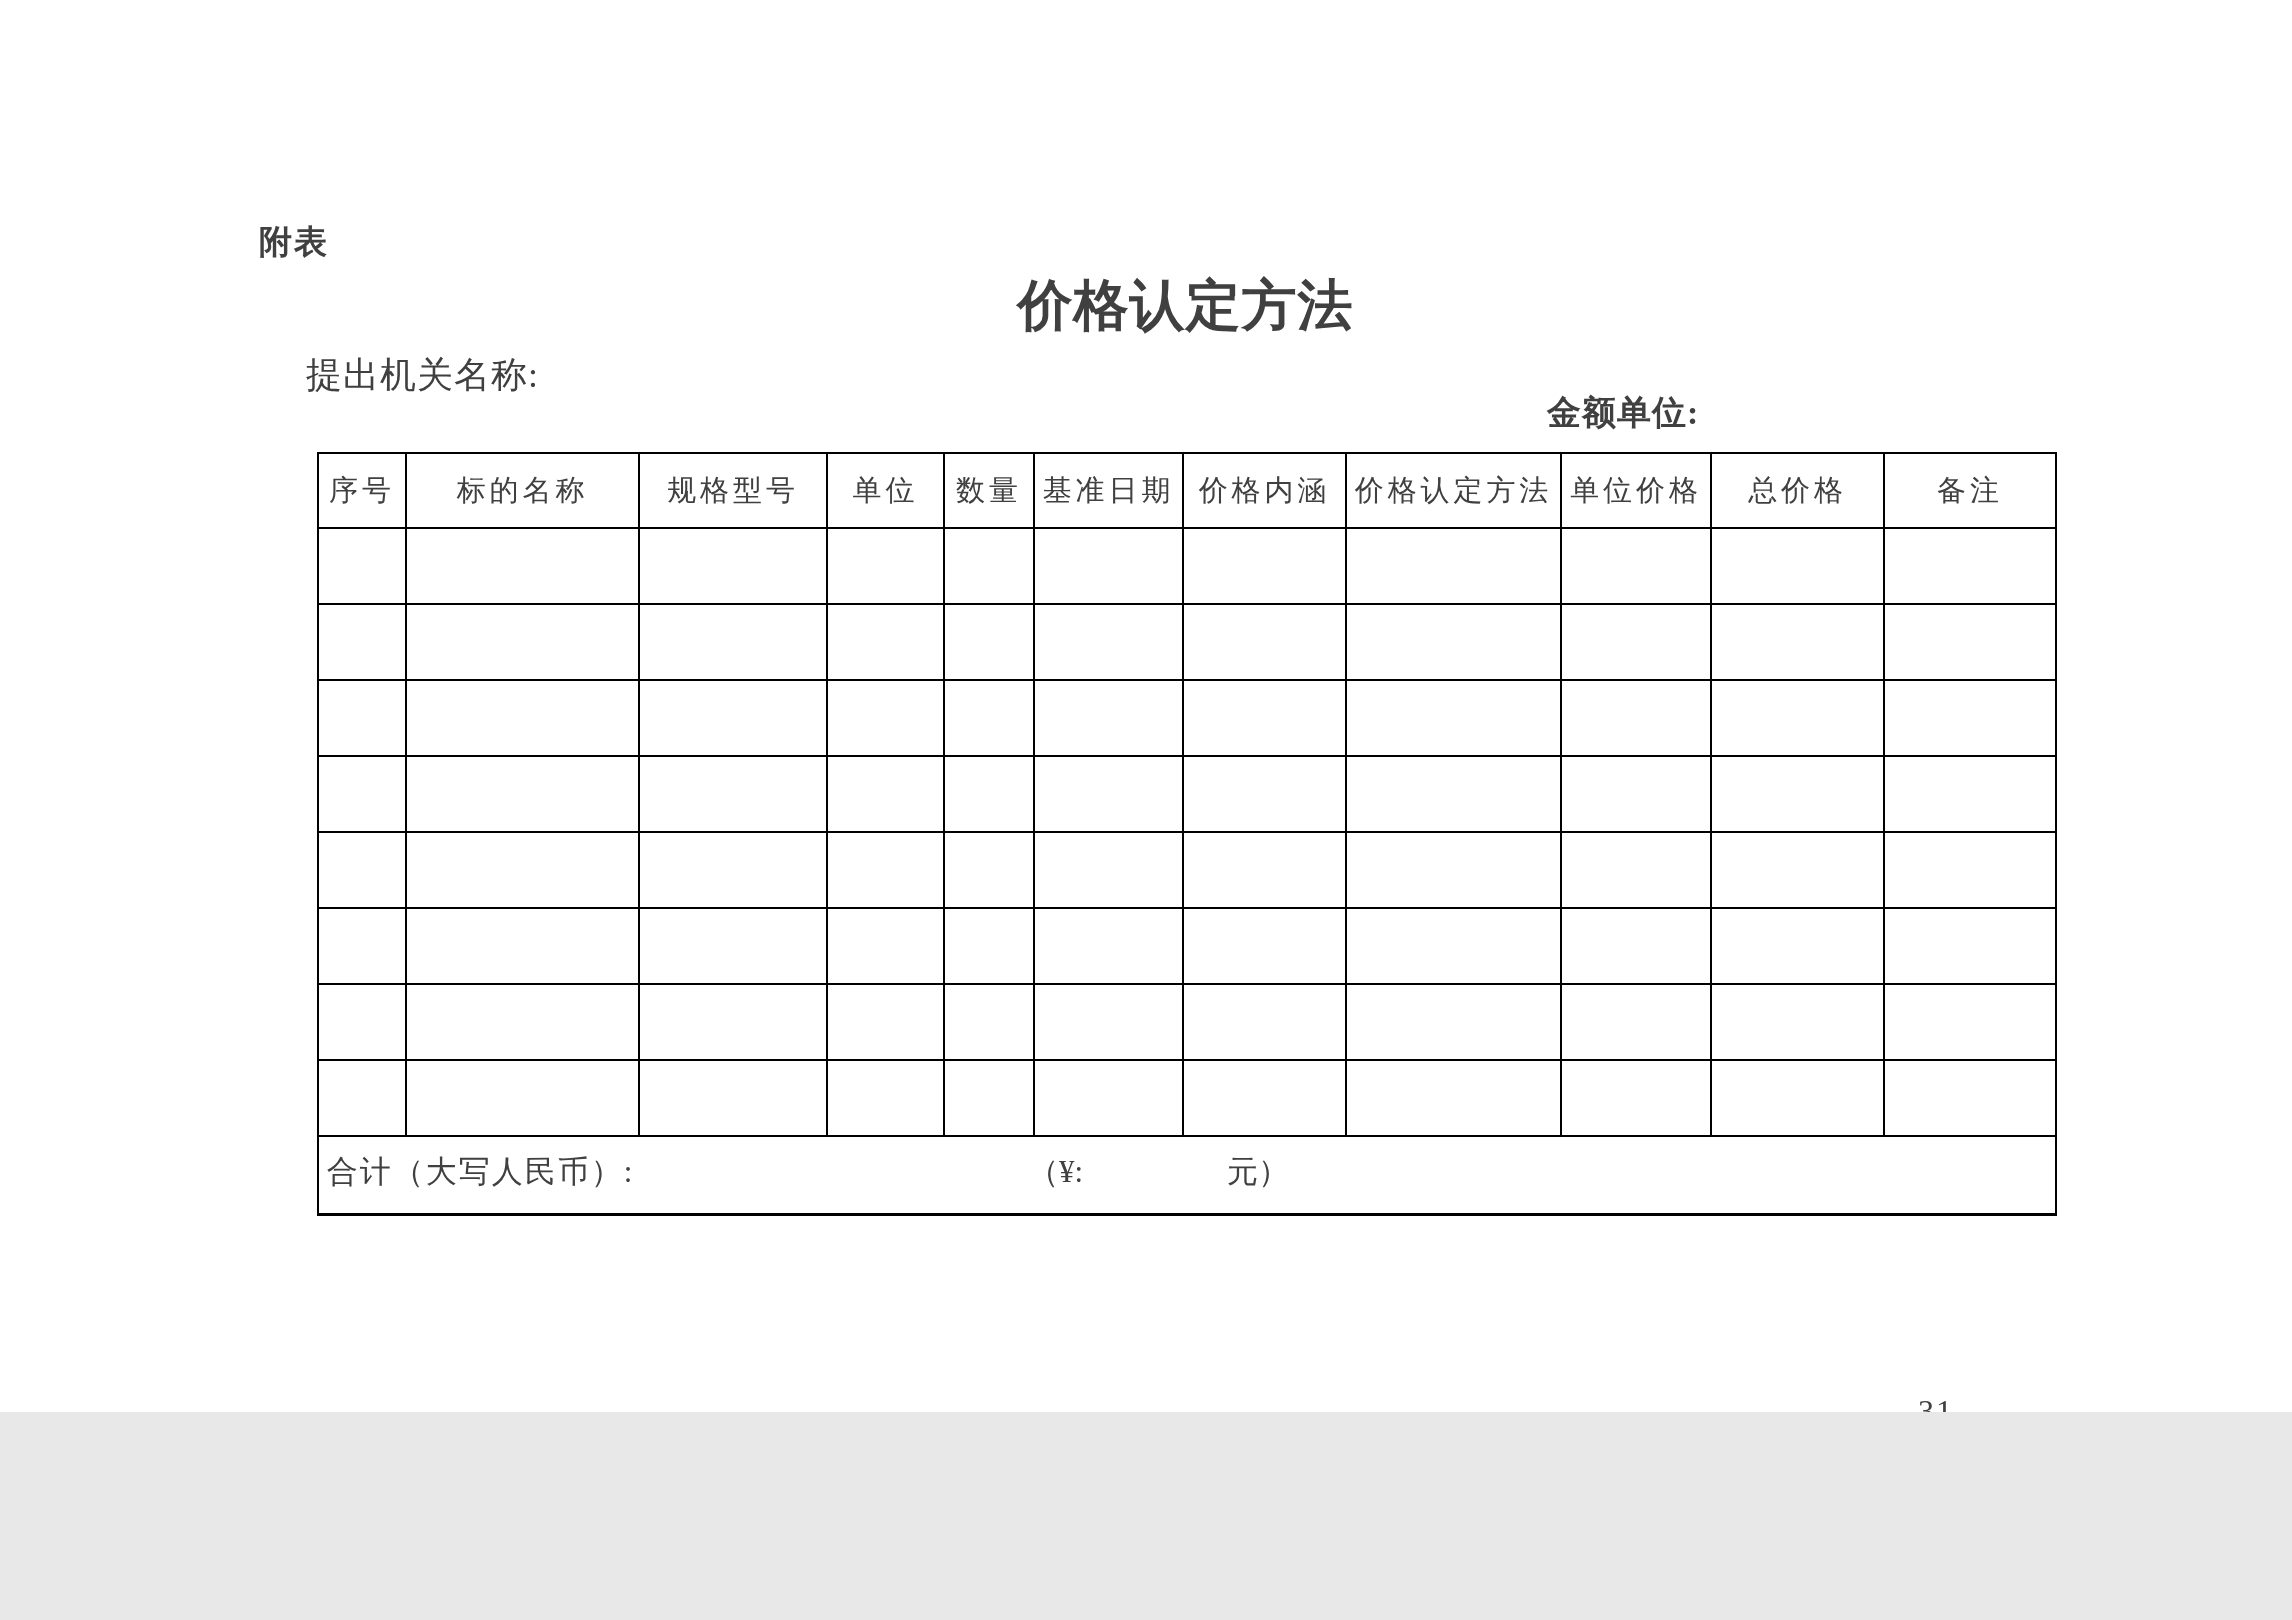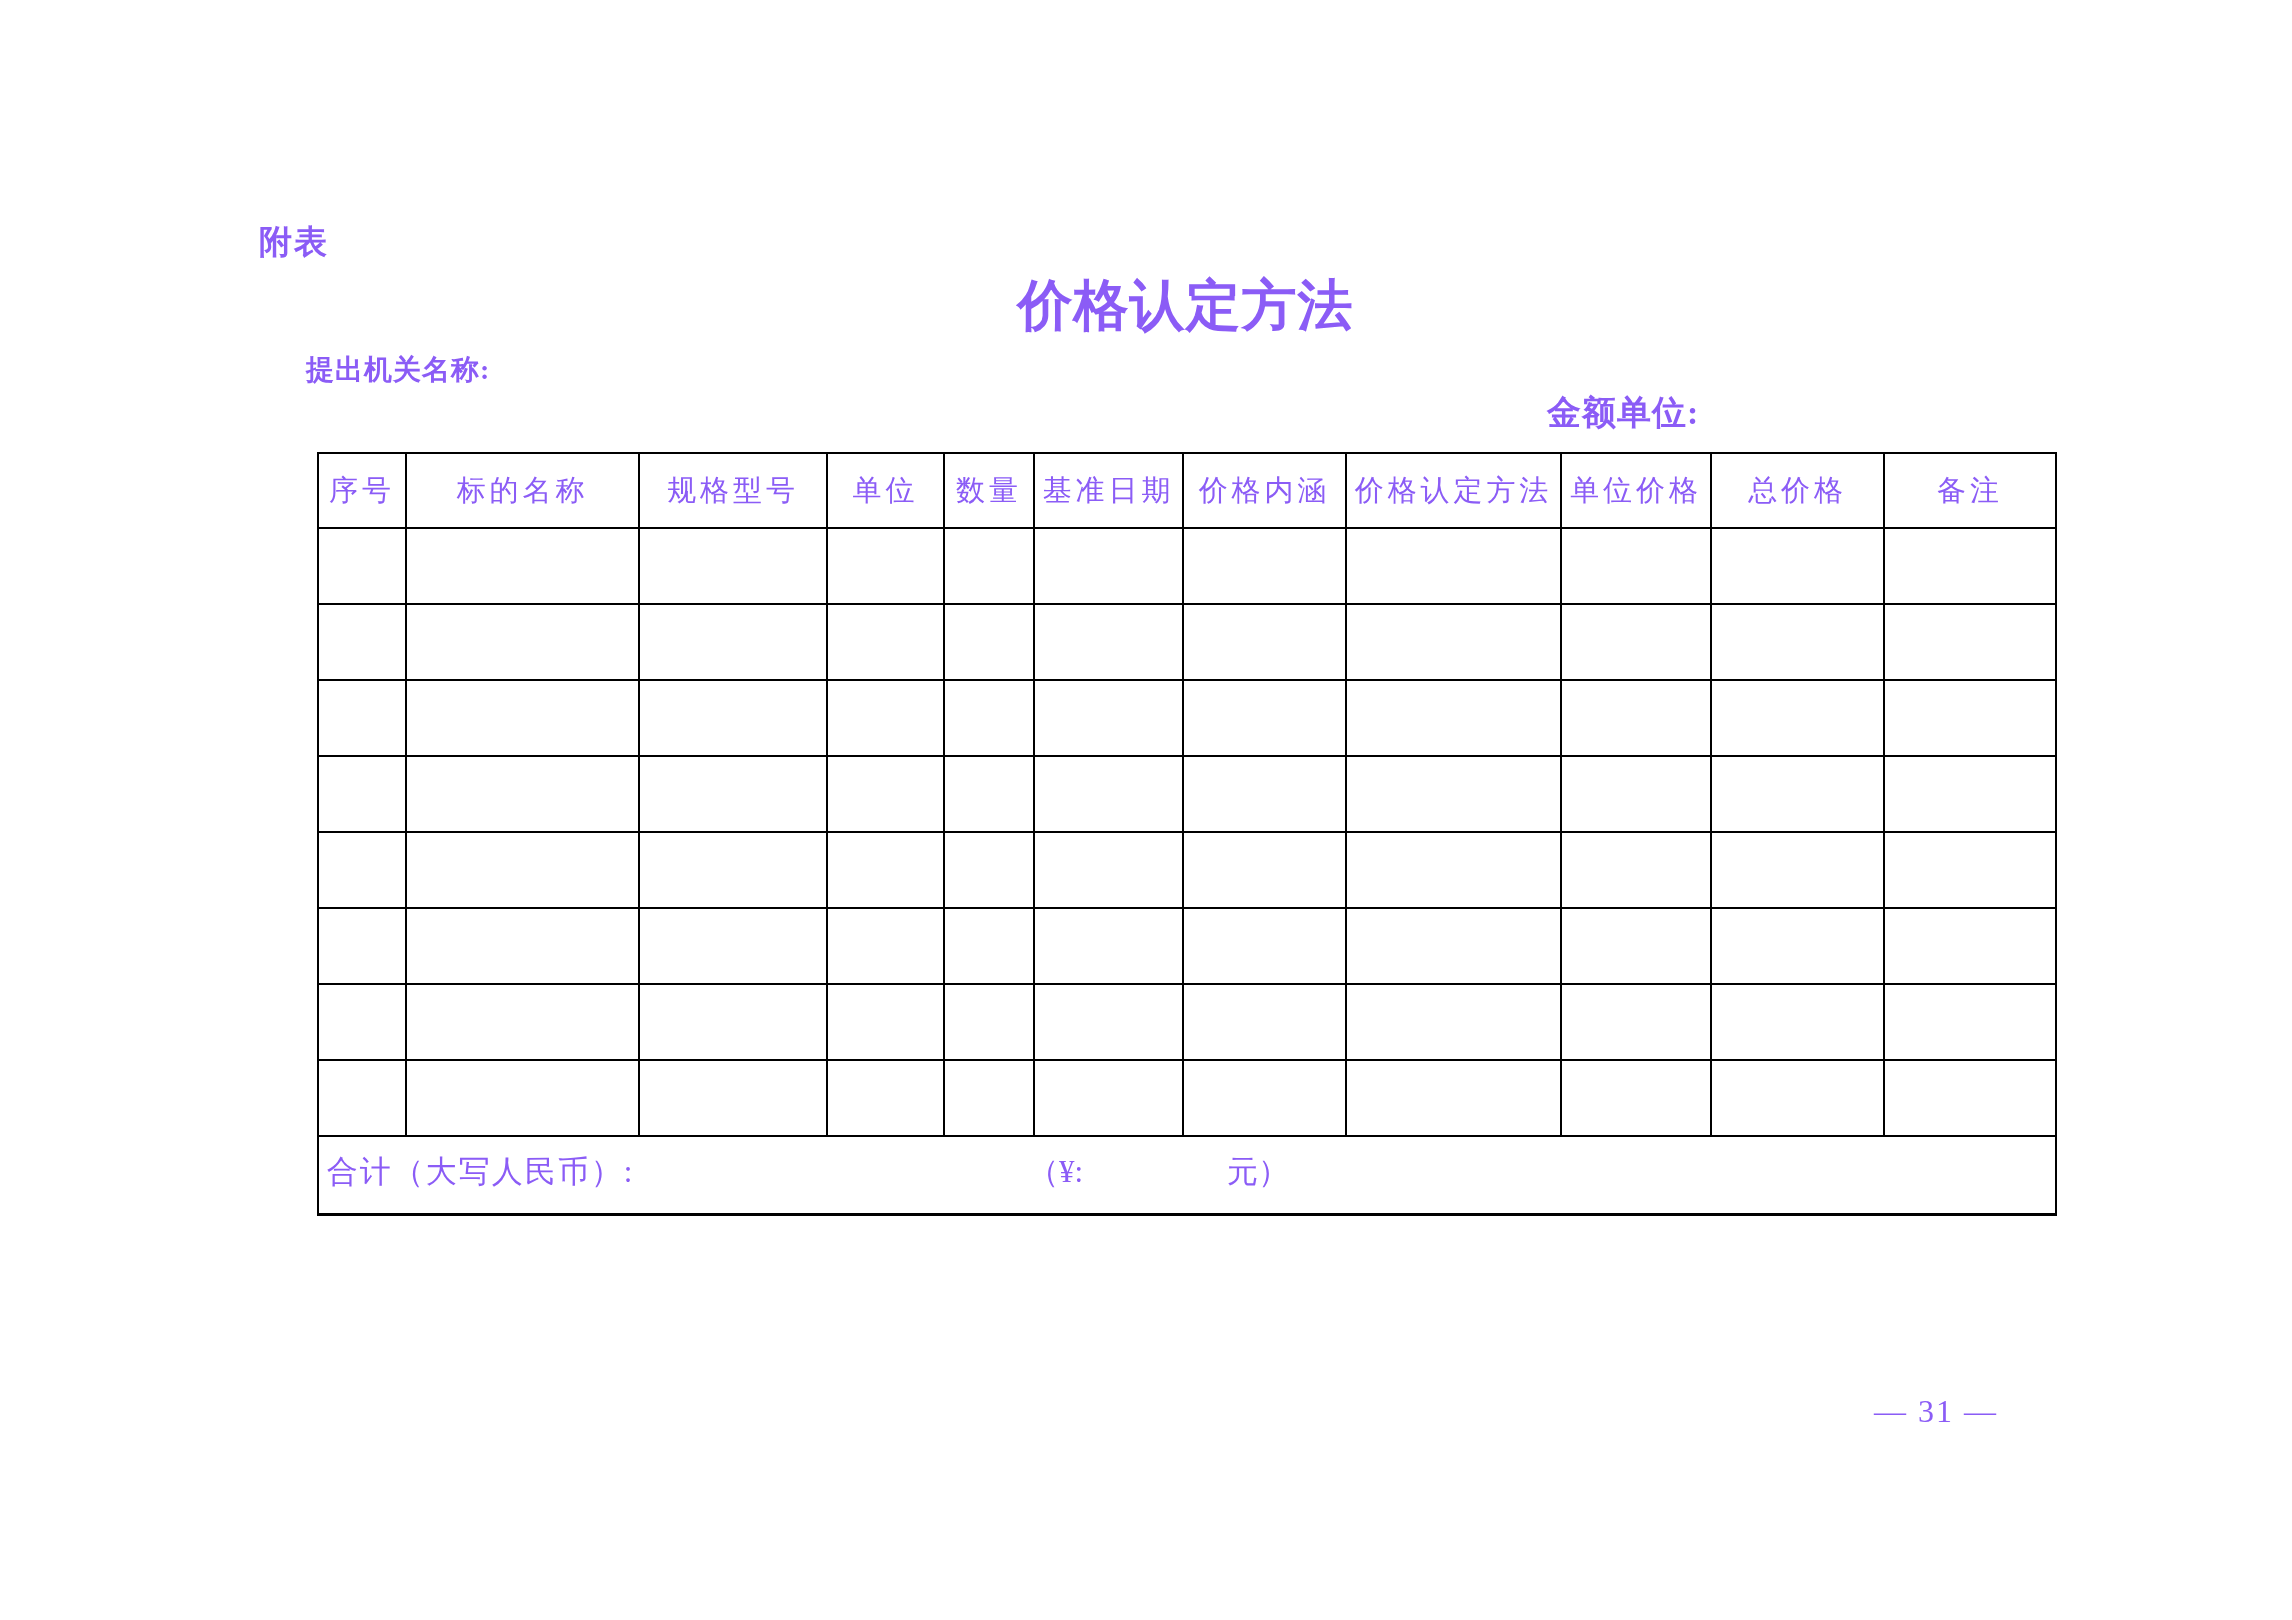--- a/index.html
+++ b/index.html
@@ -1,36 +1,36 @@
 <!DOCTYPE html>
 <html><head>
 <meta charset="utf-8">
 <style>
   html,body { margin:0; padding:0; background:#e8e8e8; }
   .page {
     position:relative;
-    width:2293px; height:1620px;
+    width:2293px; height:1412px;
     background:#ffffff;
-    color:#8b5cf6;
+    color:#404040;
     font-family:"Liberation Serif","DejaVu Serif",serif;
     overflow:hidden;
   }
   .attachment-label {
     position:absolute; left:259px; top:220px;
     font-size:33px; font-weight:bold; letter-spacing:2px;
   }
   .page-title {
     position:absolute; left:317px; top:269px; width:1737px;
     text-align:center;
     font-size:55px; font-weight:bold; letter-spacing:1px;
     white-space:nowrap;
   }
   .org-label {
     position:absolute; left:306px; top:351px;
-    font-size:28px; font-weight:bold; letter-spacing:1px;
+    font-size:36px; font-weight:normal; letter-spacing:1px;
   }
   .unit-label {
     position:absolute; left:1547px; top:351px;
     font-size:34px; font-weight:bold; letter-spacing:1px;margin-top:39px;
   }
   table.detail-table {
     position:absolute; left:317px; top:404px;
     border-collapse:collapse; table-layout:fixed;
     border:2.9px solid #000;
     border-bottom-width:3.9px;

